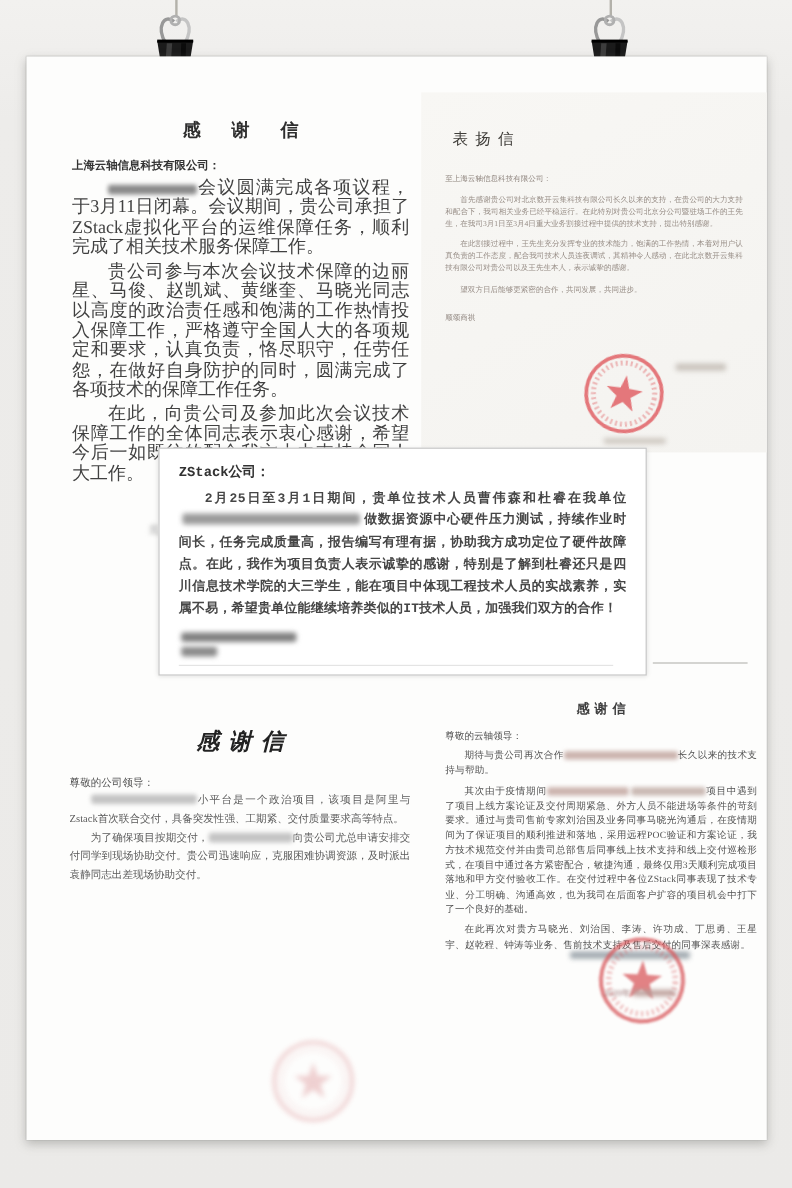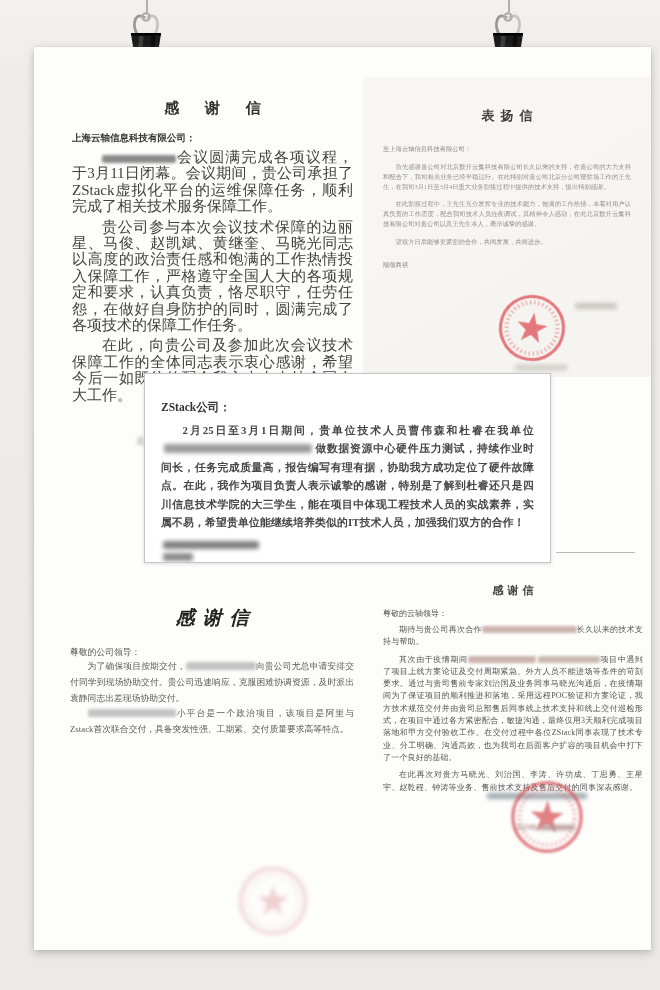--- a/index.html
+++ b/index.html
@@ -10,54 +10,54 @@
   .string{position:absolute;top:0;width:2px;height:14px;background:#b3b1aa;}
   .string.s1{left:146px;} .string.s2{left:508px;}
   
   .clip{position:absolute;width:46px;height:52px;}
   .clip.c1{left:123px;top:8px;} .clip.c2{left:485px;top:8px;}
   .clip-shadow{position:absolute;width:40px;height:7px;border-radius:50%;
         background:rgba(60,60,55,.35);filter:blur(3px);}
   .clip-shadow.cs1{left:126px;top:55px;} .clip-shadow.cs2{left:488px;top:55px;}
   
   .sheet{position:absolute;left:22px;top:47px;width:617px;height:903px;background:#fdfdfc;
-        box-shadow:0 3px 8px rgba(110,110,105,.40), 0 0 1px rgba(0,0,0,.22);margin-left:12px;}
+        box-shadow:0 3px 8px rgba(110,110,105,.40), 0 0 1px rgba(0,0,0,.22);}
   .letter{position:absolute;box-sizing:border-box;}
   
   .lA{left:38px;top:46px;width:281px;height:330px;}
   .titleA{margin:6px 0 14px;text-align:center;font-weight:600;font-size:15px;
         letter-spacing:11px;text-indent:11px;color:#2e2e2e;filter:blur(.2px);}
   .salutA{margin:0;font-weight:700;font-size:9.5px;color:#333;filter:blur(.3px);}
   .bodyA{margin:4px 0 0;font-size:15px;line-height:16.4px;text-align:justify;
         text-indent:2em;color:#414141;filter:blur(.35px);}
   .sigA{position:relative;height:92px;margin-top:8px;}
   .companyA{position:absolute;left:64px;top:24px;font-size:9px;color:#8c8c8c;
         letter-spacing:.5px;filter:blur(1.7px);white-space:nowrap;}
   .dateA{position:absolute;left:96px;top:44px;font-size:8.5px;color:#9a9a9a;filter:blur(1.7px);white-space:nowrap;}
   .stampA{position:absolute;left:206px;top:2px;width:64px;height:64px;color:#d8575b;
         opacity:.95;transform:rotate(-6deg);filter:blur(.4px);}
   
   .lB{left:329px;top:30px;width:288px;height:300px;background:linear-gradient(150deg,#f8f7f4,#f4f3f0);
         padding:0 20px;overflow:hidden;}
-  .titleB{margin:30px 0 0;text-align:center;font-weight:700;font-size:13px;letter-spacing:6px;
+  .titleB{margin:30px 0 0;font-weight:400;font-size:13px;letter-spacing:6px;
         text-indent:6px;color:#403e3a;filter:blur(.35px);}
   .salutB{margin:20px 0 0;font-size:6.3px;color:#918780;filter:blur(.5px);}
   .bodyB{margin:8px 0 0;font-size:6.3px;line-height:9.8px;text-align:justify;text-indent:2em;
         color:#978d86;filter:blur(.55px);}
   .closingB{margin:14px 0 0;font-size:6.3px;color:#918780;filter:blur(.5px);}
   .stampB{position:absolute;left:134px;top:216px;width:70px;height:70px;color:#e0595e;
         opacity:.8;transform:rotate(9deg);filter:blur(.45px);}
   .smudgeB1{position:absolute;left:212px;top:226px;width:42px;height:6px;background:#cac4bd;
         border-radius:2px;filter:blur(2px);}
   .smudgeB2{position:absolute;left:152px;top:288px;width:52px;height:5px;background:#cfc9c2;
         border-radius:2px;filter:blur(2px);}
   
   .lC{left:110px;top:326px;width:407px;height:190px;background:#ffffff;border:1px solid #c6c6c6;
-        box-shadow:0 1px 4px rgba(0,0,0,.13);padding:24px 16px 0;overflow:hidden;
-        font-family:Liberation Serif, serif;}
+        box-shadow:0 1px 4px rgba(0,0,0,.13);padding:10px 16px 0;overflow:hidden;
+        font-family:Liberation Mono, monospace;}
   .zhead{margin:2px 0 6px;font-weight:700;font-size:11.5px;color:#323232;filter:blur(.2px);}
   .zbody{margin:0;font-weight:600;font-size:10.8px;line-height:18.4px;color:#464646;
         text-align:justify;text-indent:2em;letter-spacing:.2px;filter:blur(.25px);}
   .zred{display:inline-block;width:148px;height:9px;background:#9b9b9b;border-radius:2px;
         filter:blur(2.2px);vertical-align:-1px;margin:0 3px;}
   .zbar1{display:block;width:96px;height:8px;background:#808080;border-radius:2px;
         filter:blur(2px);margin:10px 0 0 2px;}
   .zbar2{display:block;width:30px;height:8px;background:#8a8a8a;border-radius:2px;
         filter:blur(2px);margin:4px 0 0 2px;}
   .zdivider{margin:7px 0 0;border:0;border-top:1px solid #e4e4e4;width:97%;}
@@ -164,22 +164,22 @@
       <p class="zbody"><span>2月25日至3月1日期间，贵单位技术人员曹伟森和杜睿在我单位</span><span class="zred"></span><span>做数据资源中心硬件压力测试，持续作业时间长，任务完成质量高，报告编写有理有据，协助我方成功定位了硬件故障点。在此，我作为项目负责人表示诚挚的感谢，特别是了解到杜睿还只是四川信息技术学院的大三学生，能在项目中体现工程技术人员的实战素养，实属不易，希望贵单位能继续培养类似的IT技术人员，加强我们双方的合作！</span></p>
       <span class="zbar1"></span>
       <span class="zbar2"></span>
       <hr class="zdivider">
 
     </section>
 
     <section class="letter lD">
       <h2 class="titleD">感谢信</h2>
       <p class="salutD">尊敬的公司领导：</p>
+      <p class="bodyD"><span class="bar bar-lt w88"></span><span>小平台是一个政治项目，该项目是阿里与Zstack首次联合交付，具备突发性强、工期紧、交付质量要求高等特点。</span></p>
       <p class="bodyD"><span>为了确保项目按期交付，</span><span class="bar bar-lt w70"></span><span>向贵公司尤总申请安排交付同学到现场协助交付。贵公司迅速响应，克服困难协调资源，及时派出袁静同志出差现场协助交付。</span></p>
-      <p class="bodyD"><span class="bar bar-lt w88"></span><span>小平台是一个政治项目，该项目是阿里与Zstack首次联合交付，具备突发性强、工期紧、交付质量要求高等特点。</span></p>
       <svg class="stampD">
           <use href="#seal"></use>
         </svg>
     </section>
 
     <section class="letter lE">
       <h2 class="titleE">感谢信</h2>
       <p class="salutE">尊敬的云轴领导：</p>
       <p class="bodyE"><span>期待与贵公司再次合作</span><span class="bar bar-pink w95"></span><span>长久以来的技术支持与帮助。</span></p>
       <p class="bodyE"><span>其次由于疫情期间</span><span class="bar bar-pink w68"></span> <span class="bar bar-pink2 w62"></span><span>项目中遇到了项目上线方案论证及交付周期紧急、外方人员不能进场等条件的苛刻要求。通过与贵司售前专家刘治国及业务同事马晓光沟通后，在疫情期间为了保证项目的顺利推进和落地，采用远程POC验证和方案论证，我方技术规范交付并由贵司总部售后同事线上技术支持和线上交付巡检形式，在项目中通过各方紧密配合，敏捷沟通，最终仅用3天顺利完成项目落地和甲方交付验收工作。在交付过程中各位ZStack同事表现了技术专业、分工明确、沟通高效，也为我司在后面客户扩容的项目机会中打下了一个良好的基础。</span></p>

